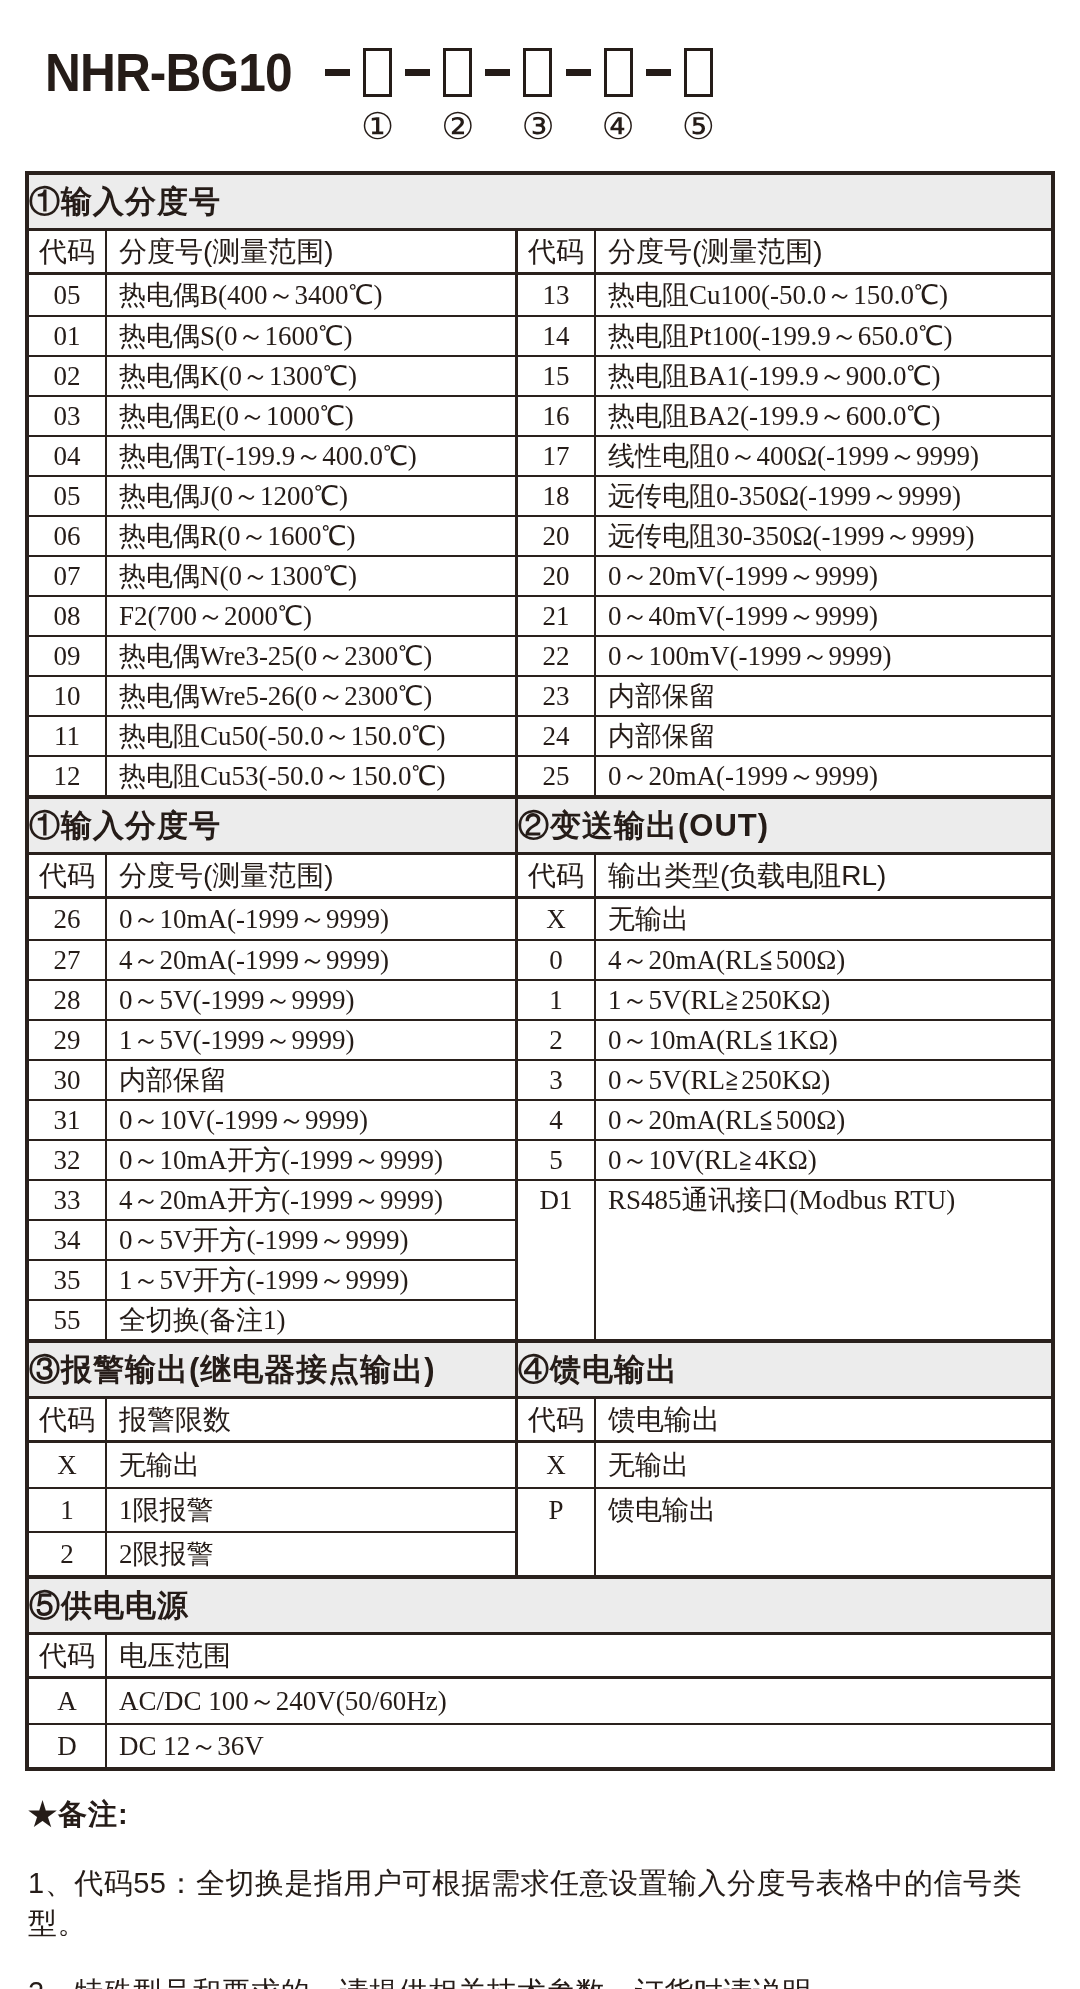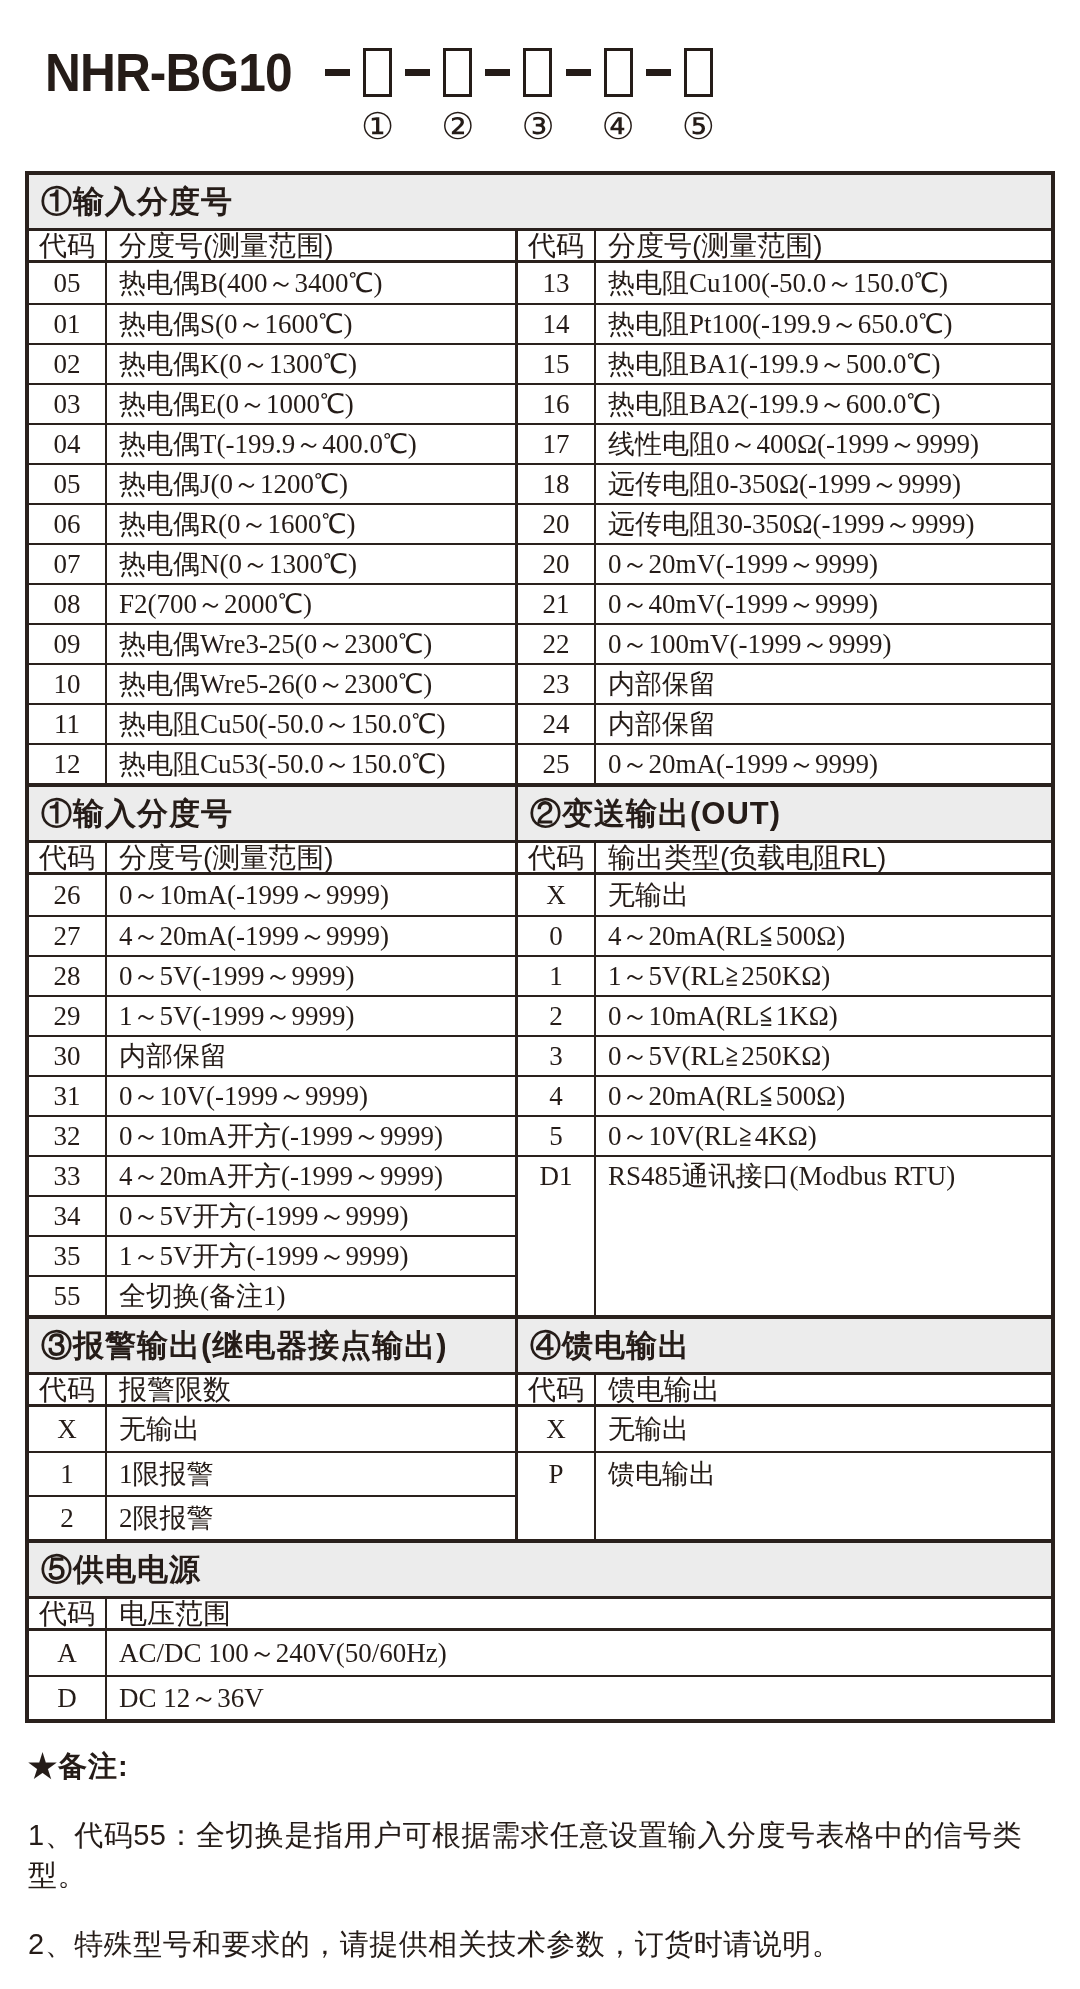--- a/index.html
+++ b/index.html
@@ -23,32 +23,32 @@
   .dash { width: 25px; height: 7px; background: #251c18; margin-top: 21px; flex: 0 0 auto; }
   .slot { display: flex; flex-direction: column; align-items: center; gap: 11px; }
   .box { width: 29px; height: 49px; border: 3px solid #251c18; background: #fff; }
   .circ { font-size: 37px; line-height: 1; }
 
   
   .table { margin: 26px 0 0 25px; width: 1030px; border: 4px solid #2a211d; }
   .sec + .sec { border-top: 4px solid #2a211d; }
   .sec-header {
     height: 56px; background: #ececec;
-    display: flex; align-items: center; padding-left: 12px;
+    display: flex; align-items: center; 
     font-size: 31px; font-weight: bold; letter-spacing: 1px;
     border-bottom: 3px solid #2a211d;
   }
   .duo { display: flex; align-items: stretch; }
   .half { display: flex; flex-direction: column; }
   .half.left  { flex: 0 0 486px; width: 486px; }
   .half.right { flex: 1 1 auto; border-left: 3px solid #2a211d; }
 
   .row { display: flex; align-items: stretch; }
   .colhead {
-    height: 32px; border-bottom: 3px solid #2a211d;
+    height: 44px; border-bottom: 3px solid #2a211d;
     font-size: 28px; font-weight: 500;
   }
   .cell { display: flex; align-items: center; }
   .cell.code {
     flex: 0 0 78px; width: 78px; justify-content: center;
     border-right: 2px solid #2a211d; text-align: center;
   }
   .cell.desc { flex: 1 1 auto; padding-left: 12px; white-space: nowrap; overflow: hidden; }
 
   .rows { display: flex; flex-direction: column; }
@@ -191,21 +191,21 @@
               <div class="cell desc">热电阻Cu100(-50.0～150.0℃)</div>
             </div>
 
             <div class="row">
               <div class="cell code">14</div>
               <div class="cell desc">热电阻Pt100(-199.9～650.0℃)</div>
             </div>
 
             <div class="row">
               <div class="cell code">15</div>
-              <div class="cell desc">热电阻BA1(-199.9～500.0℃)</div>
+              <div class="cell desc">热电阻BA1(-199.9～900.0℃)</div>
             </div>
 
             <div class="row">
               <div class="cell code">16</div>
               <div class="cell desc">热电阻BA2(-199.9～600.0℃)</div>
             </div>
 
             <div class="row">
               <div class="cell code">17</div>
               <div class="cell desc">线性电阻0～400Ω(-1999～9999)</div>

